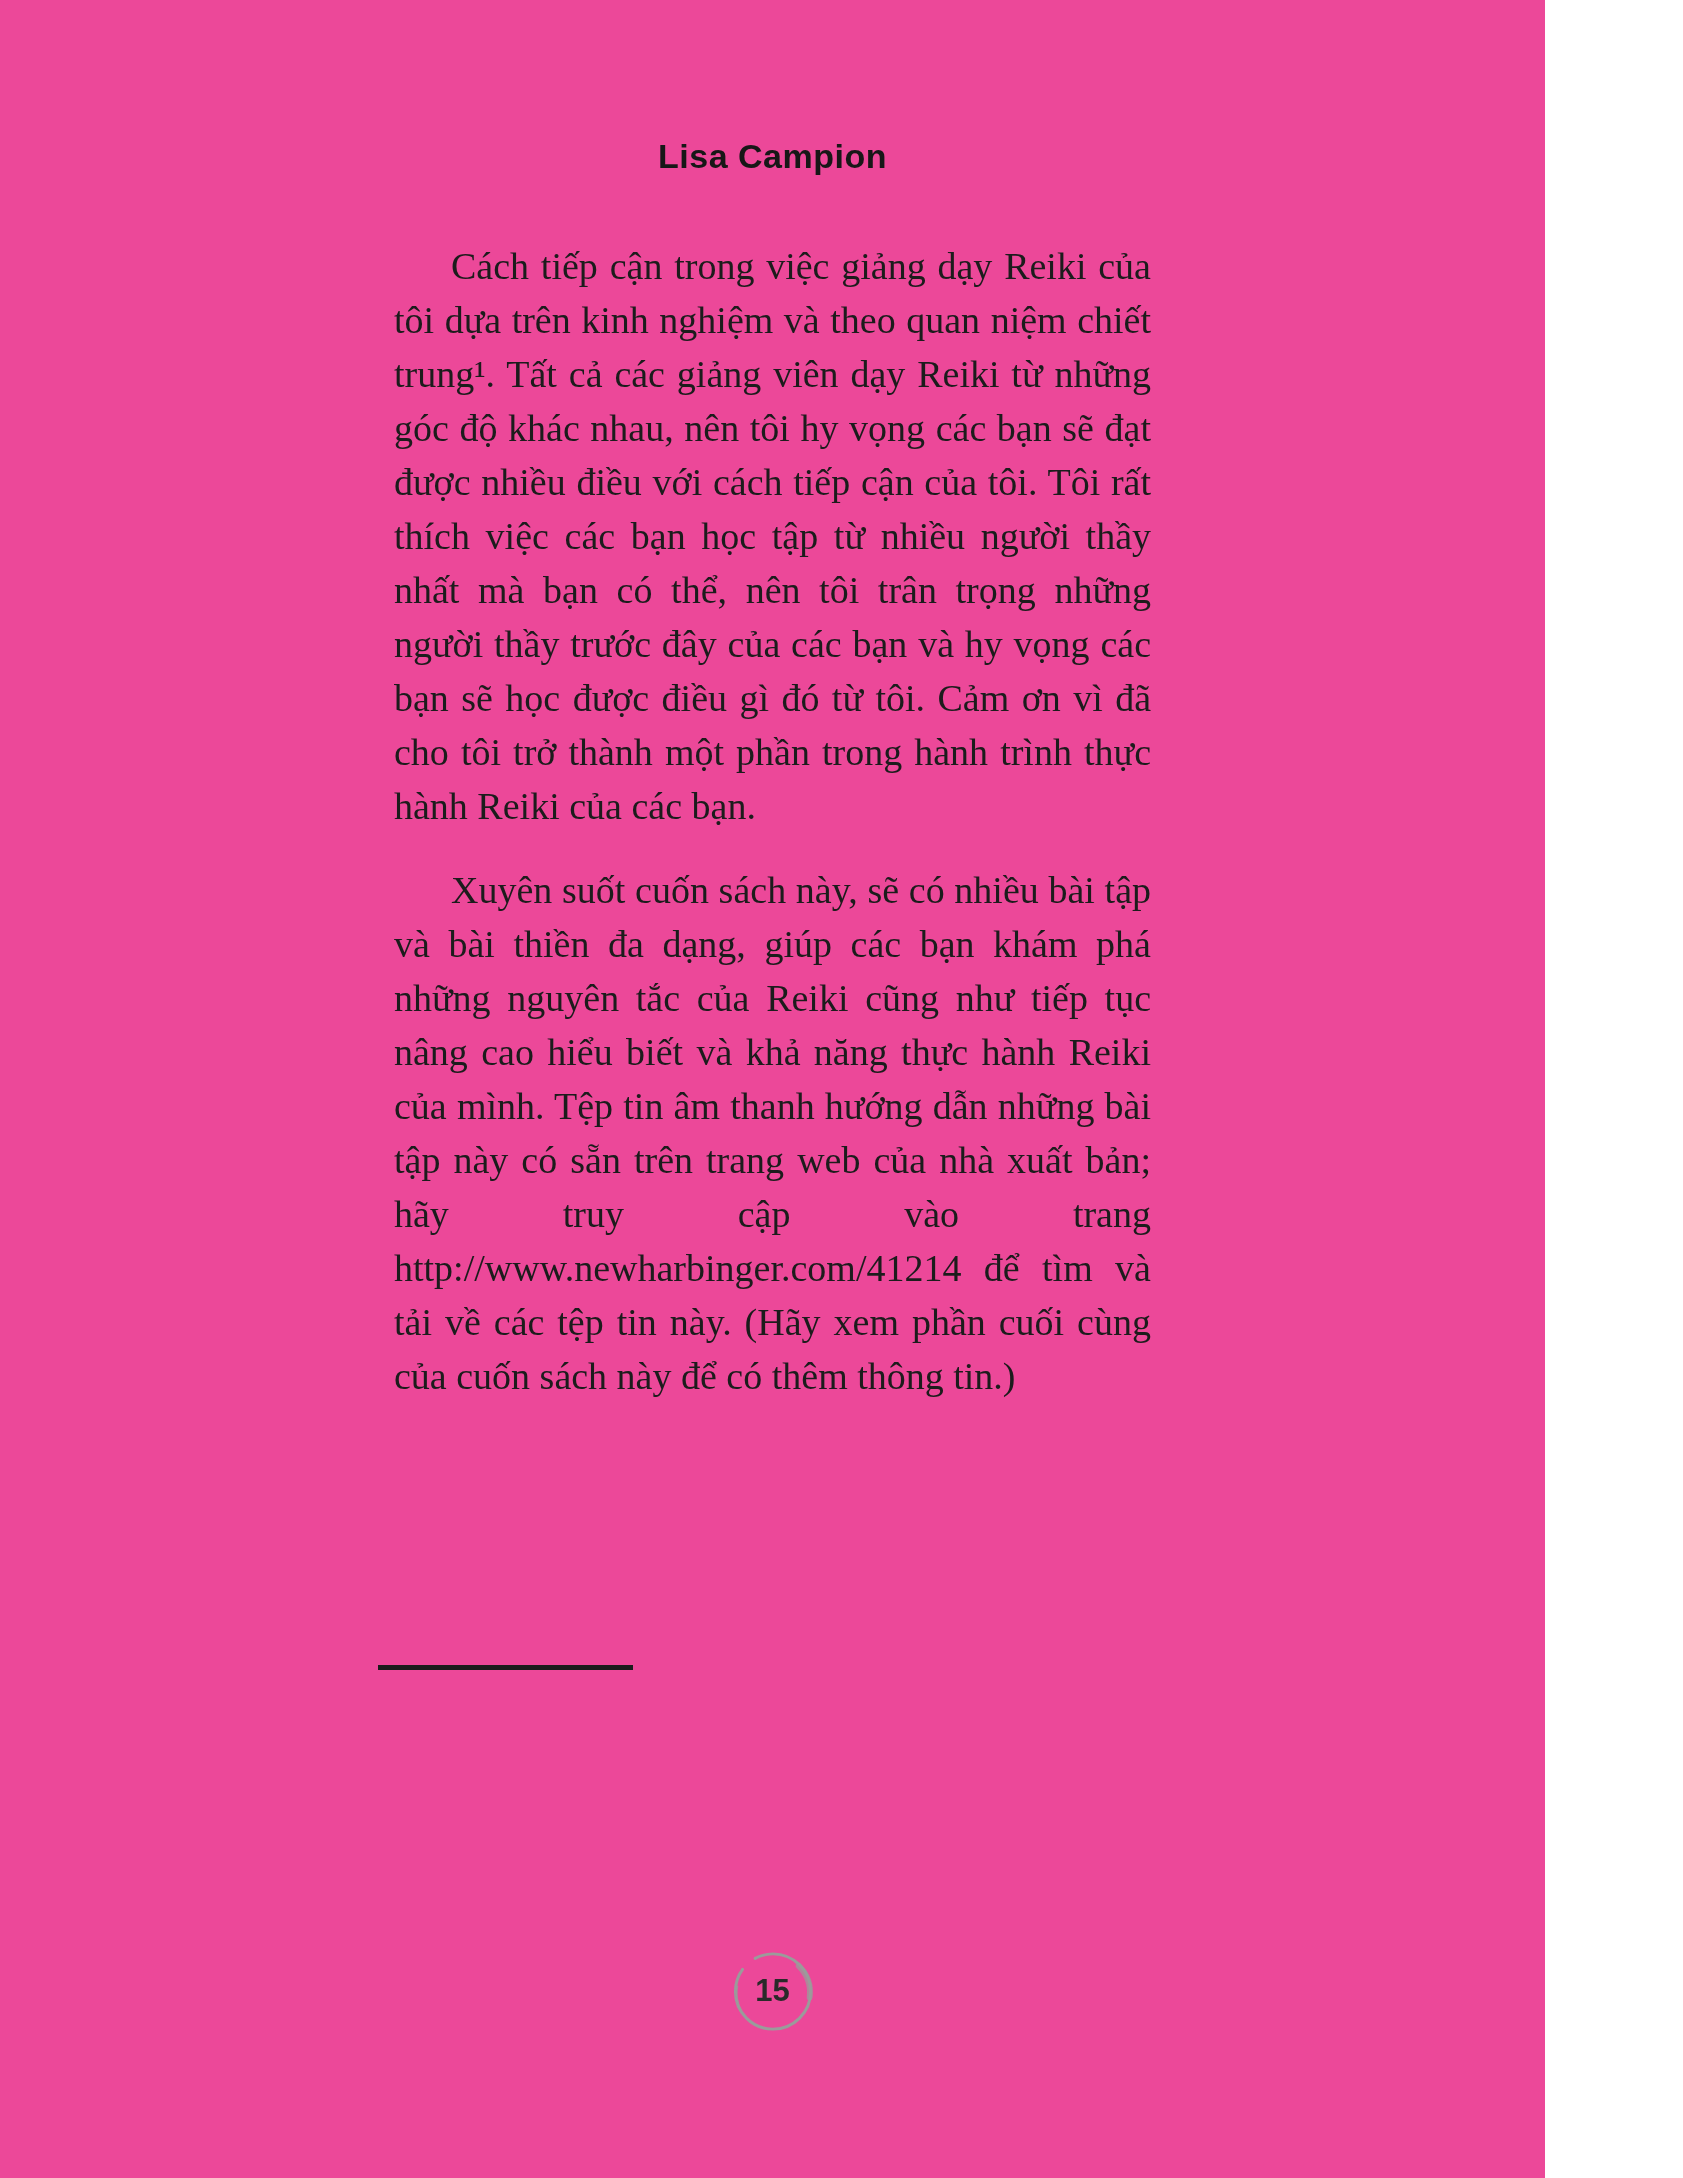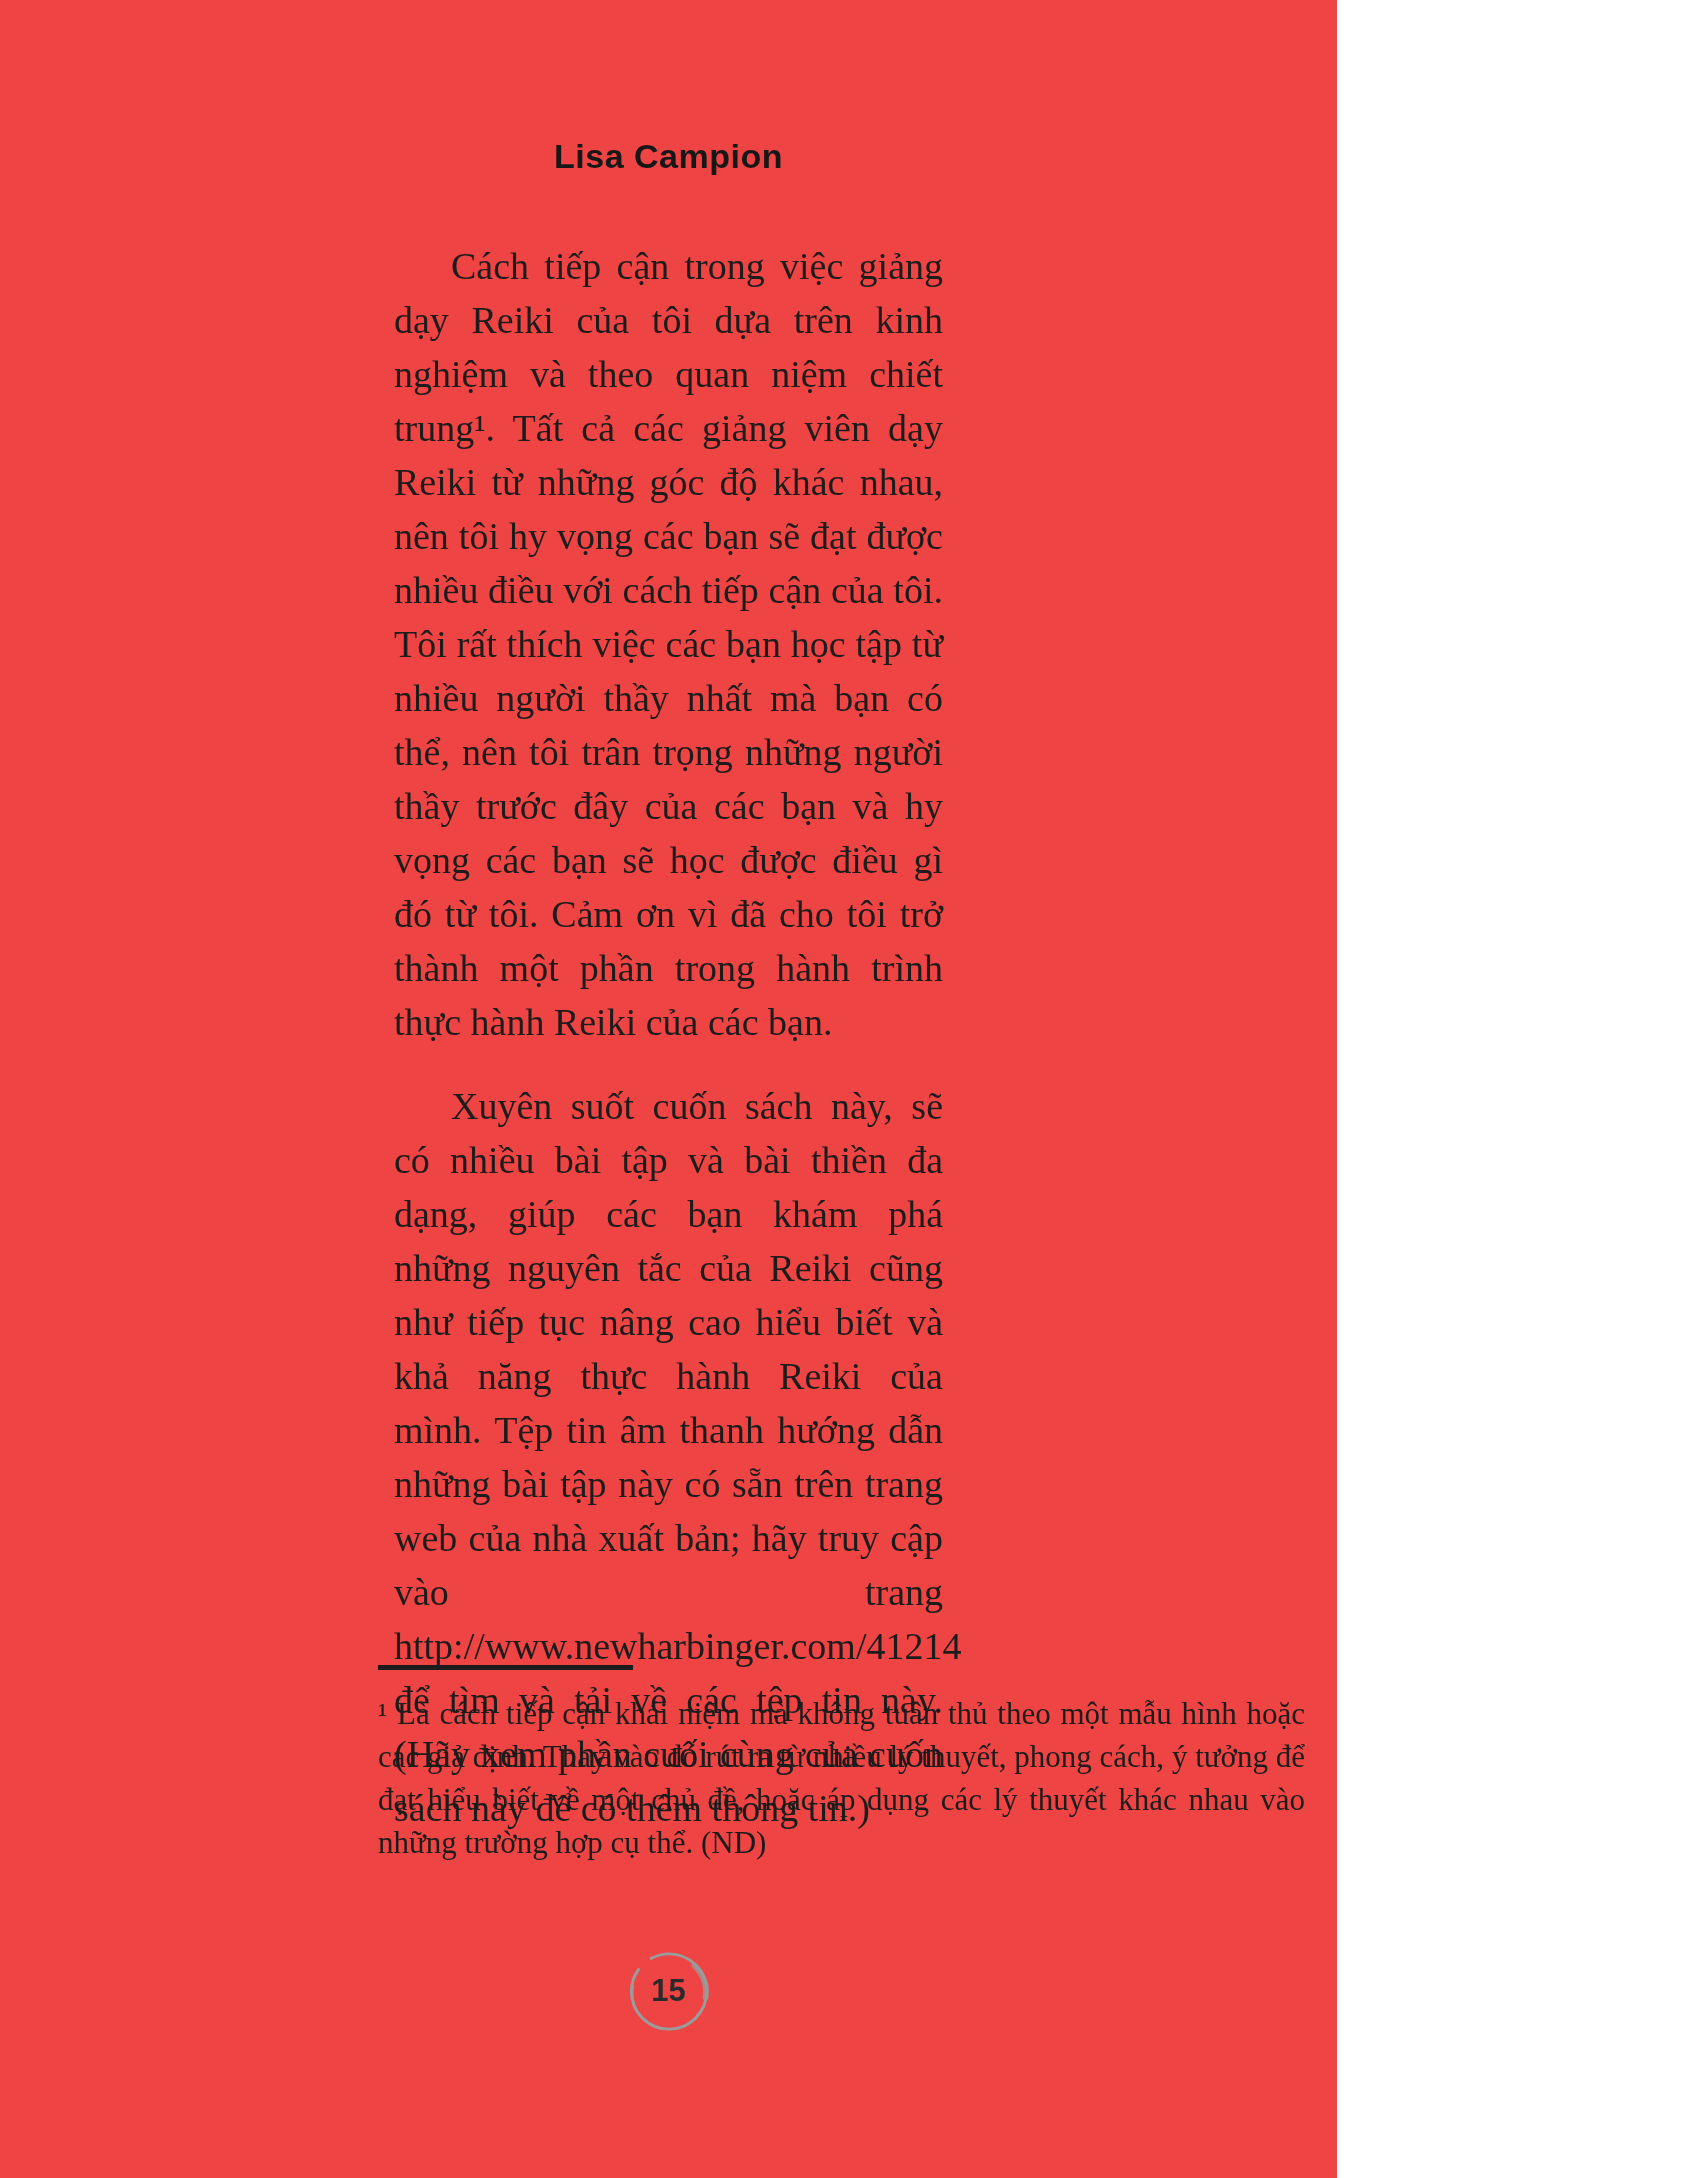--- a/index.html
+++ b/index.html
@@ -2,23 +2,23 @@
 <html><head>
 <meta charset="utf-8">
 <style>
   html, body {
     margin: 0;
     padding: 0;
     background: #ffffff;
   }
   .page {
     position: relative;
-    width: 1337px;
+    width: 1545px;
     height: 2178px;
-    background: #ef4444;
+    background: #ec4899;
     color: #1c1c1c;
     overflow: hidden;
   }
   .running-head {
     margin-top: 137px;
     text-align: center;
     font-family: "Liberation Sans", sans-serif;
     font-weight: 700;
     font-size: 34px;
     letter-spacing: 0.5px;
@@ -92,21 +92,20 @@
 
   <div class="running-head">Lisa Campion</div>
 
   <div class="content">
     <p>Cách tiếp cận trong việc giảng dạy Reiki của tôi dựa trên kinh nghiệm và theo quan niệm chiết trung¹. Tất cả các giảng viên dạy Reiki từ những góc độ khác nhau, nên tôi hy vọng các bạn sẽ đạt được nhiều điều với cách tiếp cận của tôi. Tôi rất thích việc các bạn học tập từ nhiều người thầy nhất mà bạn có thể, nên tôi trân trọng những người thầy trước đây của các bạn và hy vọng các bạn sẽ học được điều gì đó từ tôi. Cảm ơn vì đã cho tôi trở thành một phần trong hành trình thực hành Reiki của các bạn.</p>
     <p>Xuyên suốt cuốn sách này, sẽ có nhiều bài tập và bài thiền đa dạng, giúp các bạn khám phá những nguyên tắc của Reiki cũng như tiếp tục nâng cao hiểu biết và khả năng thực hành Reiki của mình. Tệp tin âm thanh hướng dẫn những bài tập này có sẵn trên trang web của nhà xuất bản; hãy truy cập vào trang http://www.newharbinger.com/41214 để tìm và tải về các tệp tin này. (Hãy xem phần cuối cùng của cuốn sách này để có thêm thông tin.)</p>
   </div>
 
   <div class="footnote-block">
     <div class="footnote-rule"></div>
-    <p class="footnote-text">¹ Là cách tiếp cận khái niệm mà không tuân thủ theo một mẫu hình hoặc các giả định. Thay vào đó rút ra từ nhiều lý thuyết, phong cách, ý tưởng để đạt hiểu biết về một chủ đề, hoặc áp dụng các lý thuyết khác nhau vào những trường hợp cụ thể. (ND)</p>
   </div>
 
   <div class="pagenum-wrap">
     <svg viewBox="0 0 100 100" aria-hidden="true">
       <circle cx="50" cy="50" r="38" fill="none" stroke="#9b9b9b" stroke-width="3" stroke-dasharray="222 17" stroke-dashoffset="-160" stroke-linecap="round"></circle>
       <path d="M76 24 A 38 38 0 0 1 87 56" fill="none" stroke="#9b9b9b" stroke-width="6" stroke-linecap="round" opacity="0.75"></path>
       <path d="M24 78 A 38 38 0 0 1 14 44" fill="none" stroke="#9b9b9b" stroke-width="2" opacity="0.8"></path>
     </svg>
     <span class="pagenum">15</span>
   </div>

